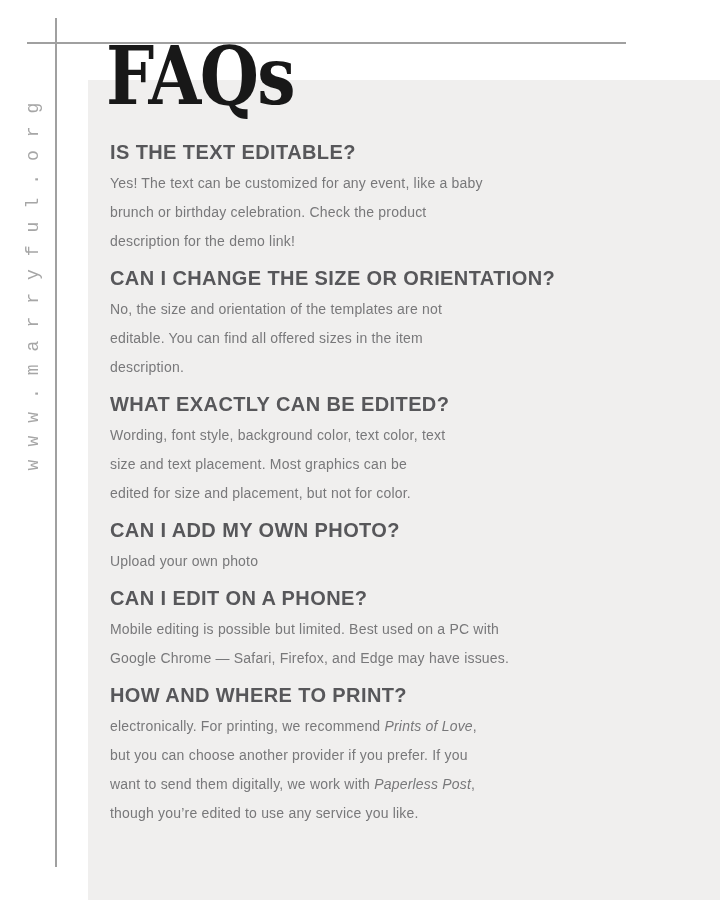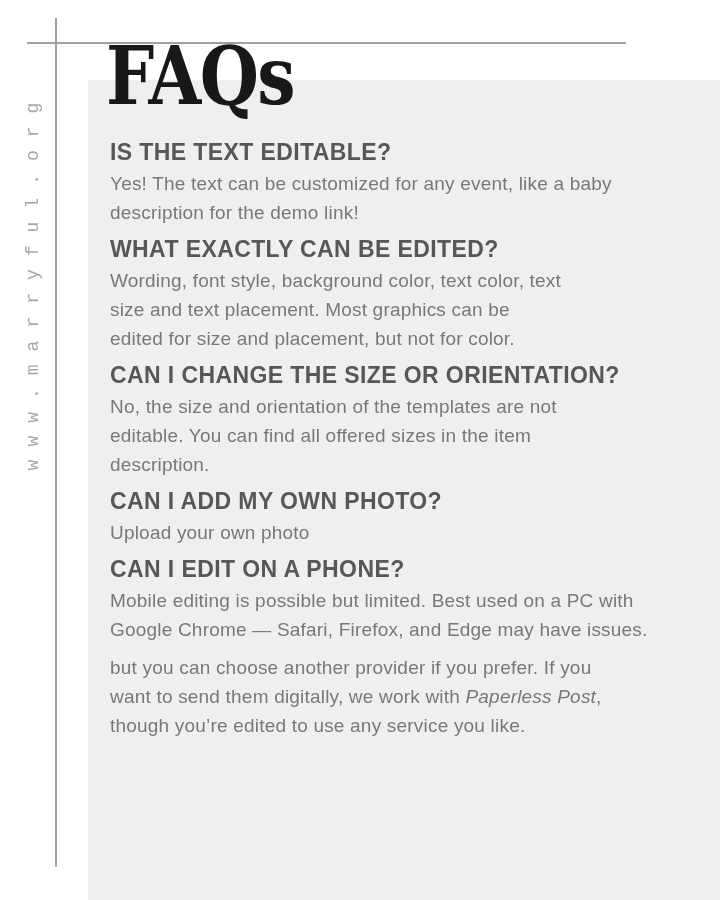--- a/index.html
+++ b/index.html
@@ -66,30 +66,30 @@
     transform:scaleX(0.85);
     transform-origin:left top;
   }
   .content{
     position:absolute;
     left:110px;top:139px;
     width:585px;
   }
   .faq-section{margin-bottom:9px;}
   .q{
-    font-size:23px;
+    font-size:20px;
     font-weight:bold;
     line-height:27px;
     letter-spacing:0.4px;
     color:var(--c-heading);
     margin-bottom:3px;
     white-space:nowrap;
   }
   .a-line{
-    font-size:19px;
+    font-size:14px;
     line-height:29px;
     letter-spacing:0.2px;
     color:var(--c-body);
     white-space:nowrap;
   }
   .a-line .it{font-style:italic;}
 </style>
 </head>
 <body>
 
@@ -101,52 +101,55 @@
   <span>www.marryful.org</span>
 </div>
 
 <h1 class="title">FAQs</h1>
 
 <main class="content">
     <section class="faq-section">
       <h2 class="q">IS THE TEXT EDITABLE?</h2>
       <div class="a">
         <div class="a-line"><span>Yes! The text can be customized for any event, like a baby</span></div>
+        <div class="a-line"><span>brunch or birthday celebration. Check the product</span></div>
         <div class="a-line"><span>description for the demo link!</span></div>
+      </div>
+    </section>
+    <section class="faq-section">
+      <h2 class="q">CAN I CHANGE THE SIZE OR ORIENTATION?</h2>
+      <div class="a">
+        <div class="a-line"><span>No, the size and orientation of the templates are not</span></div>
+        <div class="a-line"><span>editable. You can find all offered sizes in the item</span></div>
+        <div class="a-line"><span>description.</span></div>
       </div>
     </section>
     <section class="faq-section">
       <h2 class="q">WHAT EXACTLY CAN BE EDITED?</h2>
       <div class="a">
         <div class="a-line"><span>Wording, font style, background color, text color, text</span></div>
         <div class="a-line"><span>size and text placement. Most graphics can be</span></div>
         <div class="a-line"><span>edited for size and placement, but not for color.</span></div>
-      </div>
-    </section>
-    <section class="faq-section">
-      <h2 class="q">CAN I CHANGE THE SIZE OR ORIENTATION?</h2>
-      <div class="a">
-        <div class="a-line"><span>No, the size and orientation of the templates are not</span></div>
-        <div class="a-line"><span>editable. You can find all offered sizes in the item</span></div>
-        <div class="a-line"><span>description.</span></div>
       </div>
     </section>
     <section class="faq-section">
       <h2 class="q">CAN I ADD MY OWN PHOTO?</h2>
       <div class="a">
         <div class="a-line"><span>Upload your own photo</span></div>
       </div>
     </section>
     <section class="faq-section">
       <h2 class="q">CAN I EDIT ON A PHONE?</h2>
       <div class="a">
         <div class="a-line"><span>Mobile editing is possible but limited. Best used on a PC with</span></div>
         <div class="a-line"><span>Google Chrome — Safari, Firefox, and Edge may have issues.</span></div>
       </div>
     </section>
     <section class="faq-section">
+      <h2 class="q">HOW AND WHERE TO PRINT?</h2>
       <div class="a">
+        <div class="a-line"><span>electronically. For printing, we recommend </span><span class="it">Prints of Love</span><span>,</span></div>
         <div class="a-line"><span>but you can choose another provider if you prefer. If you</span></div>
         <div class="a-line"><span>want to send them digitally, we work with </span><span class="it">Paperless Post</span><span>,</span></div>
         <div class="a-line"><span>though you’re edited to use any service you like.</span></div>
       </div>
     </section>
   </main>
 
 </body></html>

